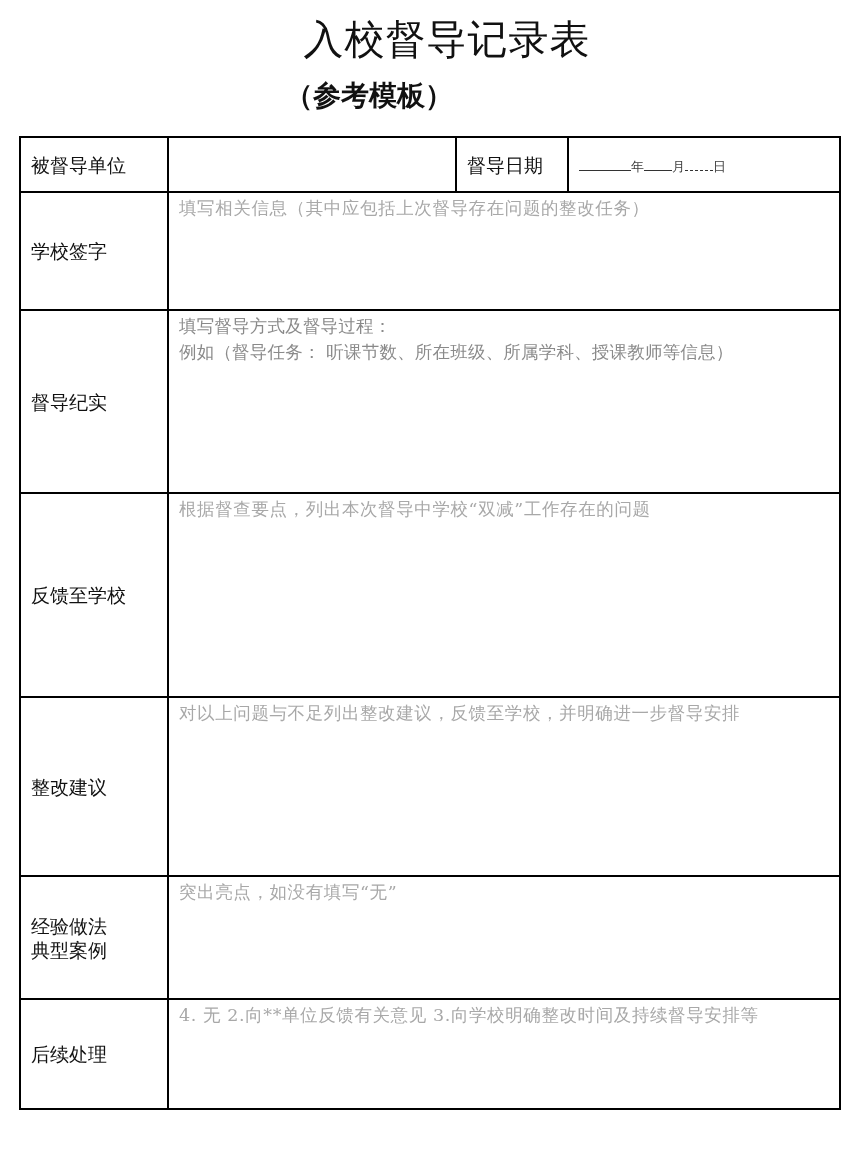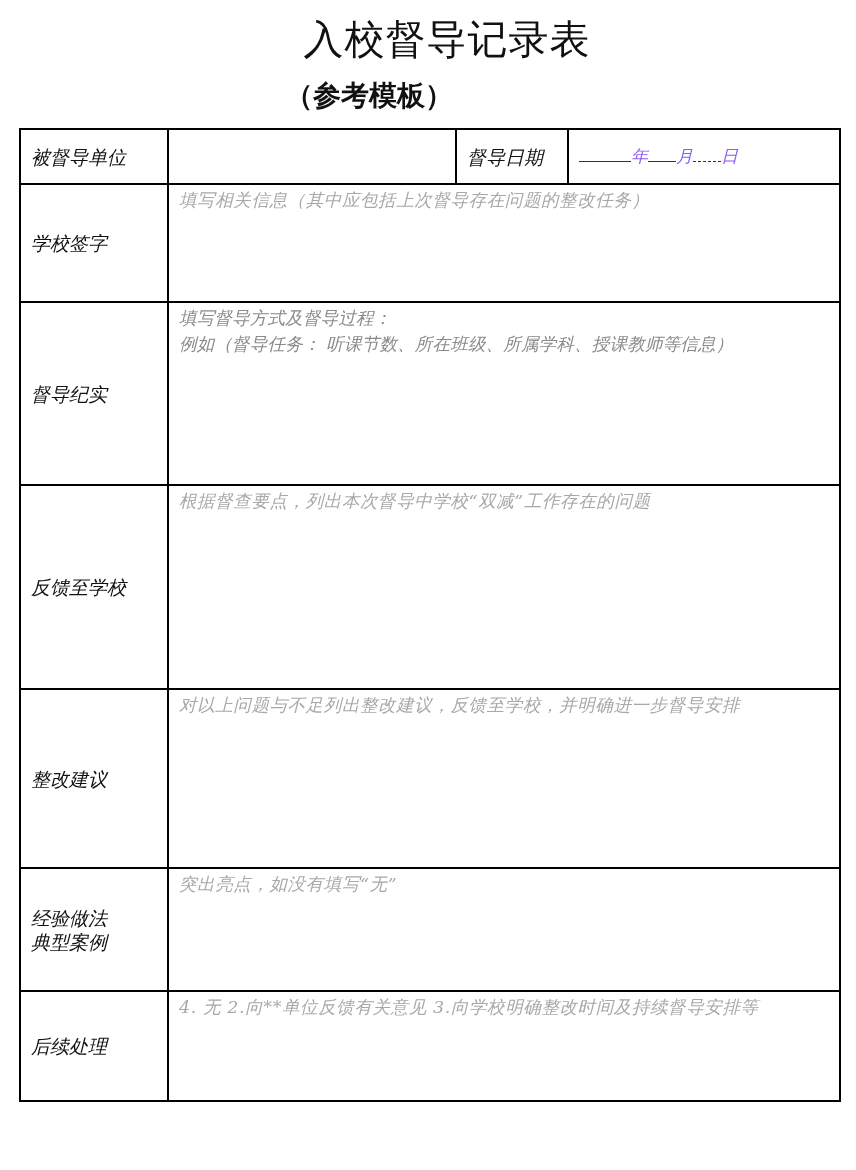--- a/index.html
+++ b/index.html
@@ -8,39 +8,39 @@
       position: absolute; left: 0; top: 10px; width: 856px; text-align: center;
       font-family: "DejaVu Serif", "Liberation Serif", serif;
       font-size: 40px; font-weight: normal; color: #111; letter-spacing: 1px; line-height: 58px; padding-left: 19px;
     }
     .subtitle {
       position: absolute; left: 0; top: 76px; width: 738px; text-align: center;
       font-family: "DejaVu Serif", "Liberation Serif", serif;
       font-size: 28px; font-weight: bold; color: #111; line-height: 40px;
     }
     table.form {
-      position: absolute; left: 19px; top: 128px; width: 820px;
-      border-collapse: collapse; table-layout: fixed; font-style: italic;
+      position: absolute; left: 19px; top: 136px; width: 820px;
+      border-collapse: collapse; table-layout: fixed;
     }
     table.form td {
       border: 2px solid #000; padding: 0; vertical-align: middle;
     }
     .label {
       font-family: "DejaVu Sans", "Liberation Sans", sans-serif;
       font-size: 19px; color: #111; padding-left: 10px !important; line-height: 24px;
     }
     .hint {
       font-family: "DejaVu Serif", "Liberation Serif", serif;
       font-size: 17.5px; color: #a8a8a8; vertical-align: top !important;
       padding: 2px 4px 0 10px !important; line-height: 26px; letter-spacing: 0.6px;
     }
     .hint.dark { color: #8a8a8a; }
     .date-cell {
       font-family: "DejaVu Sans", "Liberation Sans", sans-serif;
-      font-size: 17px; color: #8b5cf6; padding-left: 10px !important;
+      font-size: 13px; color: #404040; padding-left: 10px !important;
     }
     .blank { display: inline-block; border-bottom: 1px solid #333; height: 16px; vertical-align: baseline; }
     .blank.yr { width: 52px; }
     .blank.mo { width: 28px; }
     .blank.dy { width: 28px; border-bottom: 1px dashed #333; }
     .empty { }
   </style>
 </head>
 <body>
 

